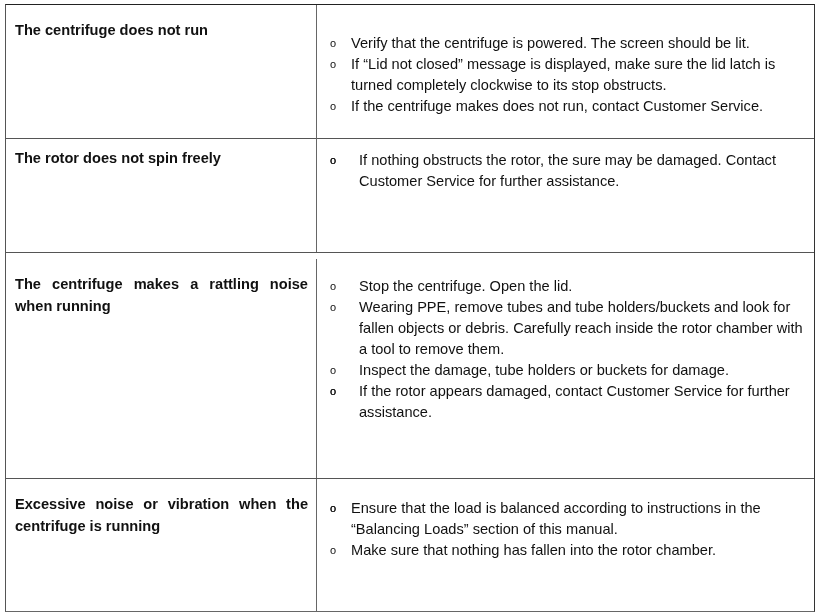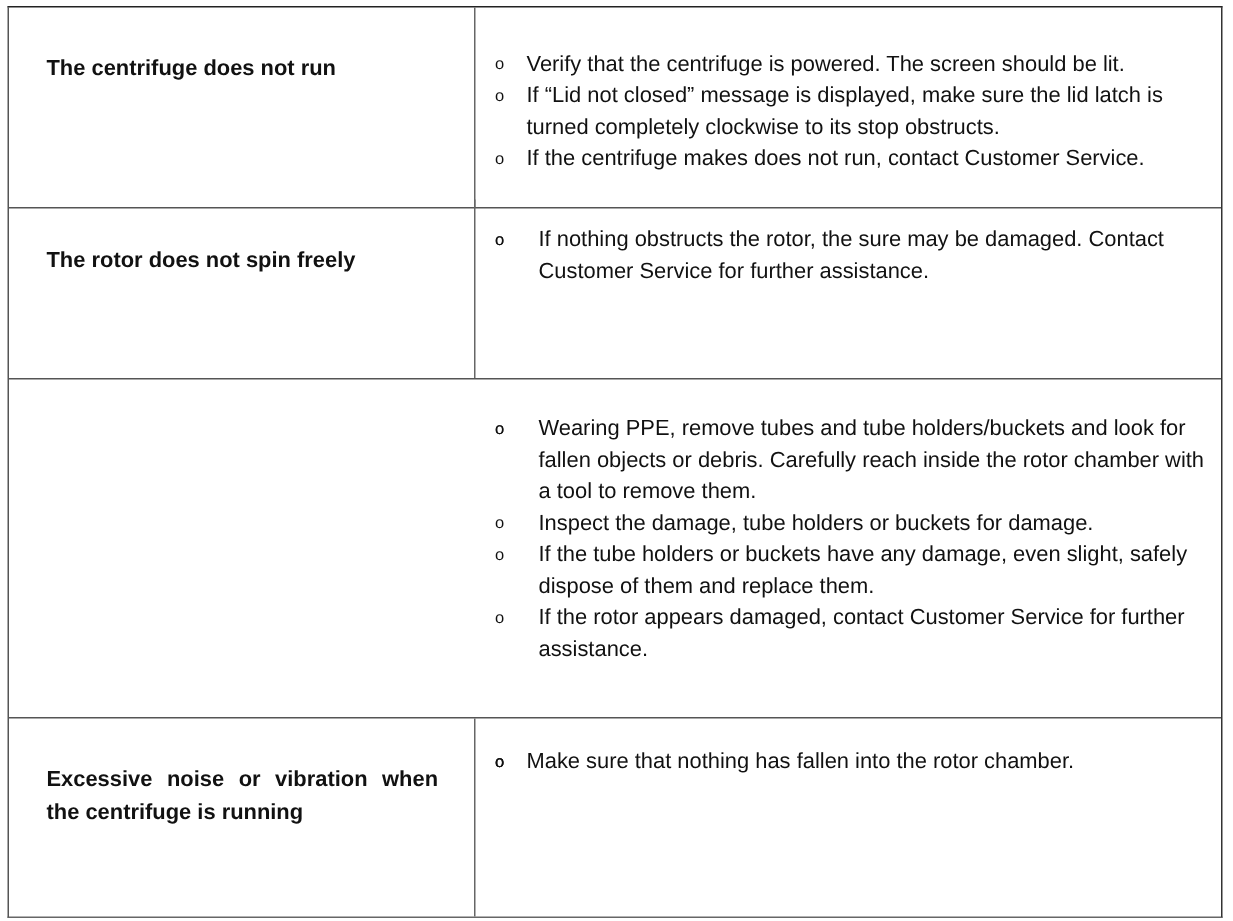--- a/index.html
+++ b/index.html
@@ -6,21 +6,21 @@
   body { width: 822px; height: 614px; position: relative; overflow: hidden;
          font-family: "Liberation Sans", "DejaVu Sans", sans-serif; color: #111; }
   .table { position: absolute; left: 5px; top: 4px; width: 810px; height: 608px;
            border-top: 1.5px solid #222; border-right: 1.5px solid #333;
            border-left: 1.5px solid #555; border-bottom: 1.5px solid #666; box-sizing: border-box; }
   .row { position: absolute; left: 0; right: 0; border-bottom: 1.5px solid #555; box-sizing: border-box; }
   .row:last-child { border-bottom: none; }
   .col-left { position: absolute; left: 0; top: 0; bottom: 0; width: 311px;
               border-right: 1.5px solid #666; box-sizing: border-box; padding: 14px 8px 0 9px; }
   .col-right { position: absolute; left: 311px; right: 0; top: 0; bottom: 0; box-sizing: border-box; }
-  .problem { font-weight: bold; font-size: 14.6px; line-height: 22px; text-align: justify; margin: 16px; }
+  .problem { font-weight: bold; font-size: 14.6px; line-height: 22px; text-align: justify; margin: 0; }
   ul { list-style: none; margin: 0; padding: 0; }
   li { position: relative; font-size: 14.6px; line-height: 21px; }
   li .bullet { position: absolute; left: 0; top: 0; font-size: 11px; }
   .r1 .col-right ul { padding: 28px 8px 0 13px; }
   .r1 li { padding-left: 21px; }
   .r2 .col-right ul, .r3 .col-right ul { padding: 17px 8px 0 13px; }
   .r2 li, .r3 li { padding-left: 29px; }
   .r4 .col-right ul { padding: 19px 8px 0 13px; }
   .r4 li { padding-left: 21px; }
 </style>
@@ -48,37 +48,40 @@
     </div>
     <div class="col-right">
       <ul>
         <li><span class="bullet">o</span></li>
         <li><span class="bullet">o</span><span>If nothing obstructs the rotor, the sure may be damaged. Contact Customer Service for further assistance.</span></li>
       </ul>
     </div>
   </div>
 
   <div class="row r3" style="top:254px;height:220px;">
+    <div class="col-left">
+      <p class="problem">The centrifuge makes a rattling noise when running</p>
+    </div>
     <div class="col-right">
       <ul>
-        <li><span class="bullet">o</span></li>
+        <li><span class="bullet">o</span><span>Stop the centrifuge. Open the lid.</span></li>
         <li><span class="bullet">o</span><span>Wearing PPE, remove tubes and tube holders/buckets and look for fallen objects or debris.  Carefully reach inside the rotor chamber with a tool to remove them.</span></li>
         <li><span class="bullet">o</span><span>Inspect the damage, tube holders or buckets for damage.</span></li>
-        <li><span class="bullet">o</span><span>If the tube holders or buckets have any damage, even slight, safely dispose of them and replace them.</span></li>
+        <li><span class="bullet">o</span></li>
         <li><span class="bullet">o</span><span>If the rotor appears damaged, contact Customer Service for further assistance.</span></li>
       </ul>
     </div>
   </div>
 
   <div class="row r4" style="top:474px;height:132px;">
     <div class="col-left">
       <p class="problem">Excessive noise or vibration when the centrifuge is running</p>
     </div>
     <div class="col-right">
       <ul>
         <li><span class="bullet">o</span></li>
-        <li><span class="bullet">o</span></li>
+        <li><span class="bullet">o</span><span>Ensure that the load is balanced according to instructions in the “Balancing Loads” section of this manual.</span></li>
         <li><span class="bullet">o</span><span>Make sure that nothing has fallen into the rotor chamber.</span></li>
       </ul>
     </div>
   </div>
 
 </div>
 
 </body></html>

